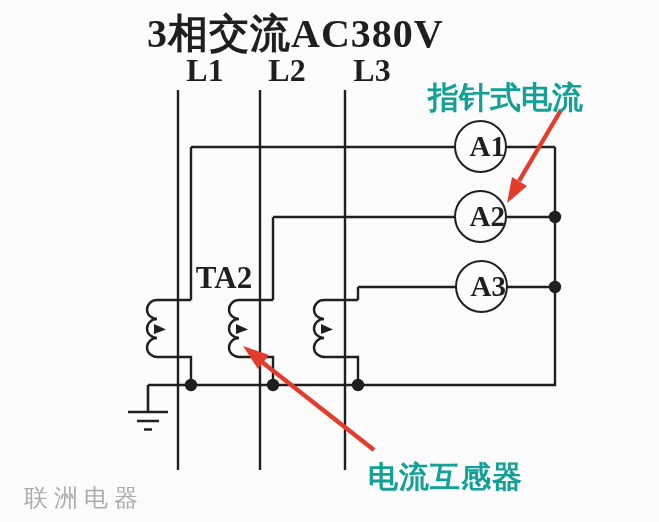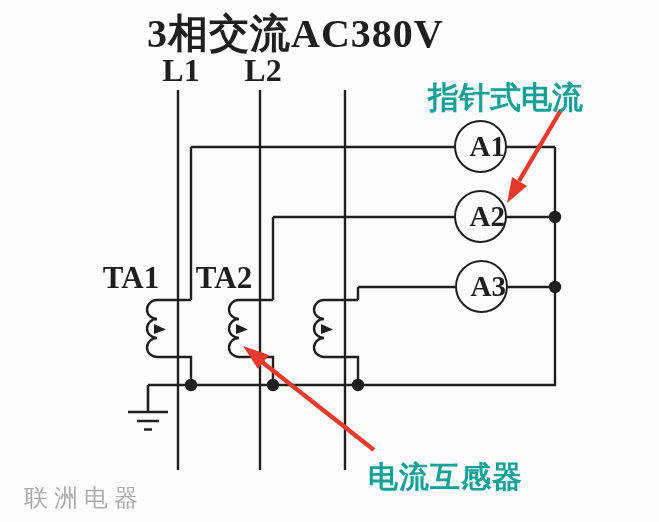--- a/index.html
+++ b/index.html
@@ -7,21 +7,21 @@
     position:relative; width:659px; height:522px;
     background:var(--background,#fcfcfc);
     font-family:"Liberation Serif","DejaVu Serif",serif;
     overflow:hidden;
   }
   .layer { position:absolute; left:0; top:0; width:659px; height:522px; }
   .base  { z-index:1; }
   .over  { z-index:3; }
   .txt   { position:absolute; color:var(--wire,#1f1f1f); white-space:nowrap; z-index:4; }
   .title { left:147px; top:6px; font-size:40px; font-weight:bold; letter-spacing:1px; }
-  .phase-label { top:52px; font-size:32px; font-weight:bold; transform:translateX(-50%); }
+  .phase-label { top:52px; font-size:32px; font-weight:bold; transform:translateX(-50%);margin-left:24px; }
   .ta-label    { top:260px; font-size:31px; font-weight:bold; transform:translateX(-50%); }
   .meter {
     position:absolute; width:53px; height:53px; box-sizing:border-box;
     border:2.5px solid var(--wire,#1f1f1f); border-radius:50%;
     background:var(--background,#fcfcfc);
     display:flex; align-items:center; justify-content:flex-end;
     font-size:29px; font-weight:bold; color:var(--wire,#1f1f1f);
     z-index:2;
   }
   .note {
@@ -85,21 +85,21 @@
     <g>
       <line x1="374" y1="450" x2="262" y2="362" stroke="var(--red)" stroke-width="4.4"></line>
       <polygon points="243,346 269,355 258,369" fill="var(--red)"></polygon>
     </g>
   </svg>
 
   <div class="txt title">3相交流AC380V</div>
 
   <div class="txt phase-label" style="left:181px;">L1</div>
   <div class="txt phase-label" style="left:263px;">L2</div>
+  <div class="txt phase-label" style="left:348px;">L3</div>
 
-  <div class="txt ta-label" style="left:131px;">TA1</div>
   <div class="txt ta-label" style="left:224px;">TA2</div>
 
   <div class="note note1">指针式电流</div>
   <div class="note note2">电流互感器</div>
 
   <div class="watermark">联洲电器</div>
 </div>
 
 </body></html>

